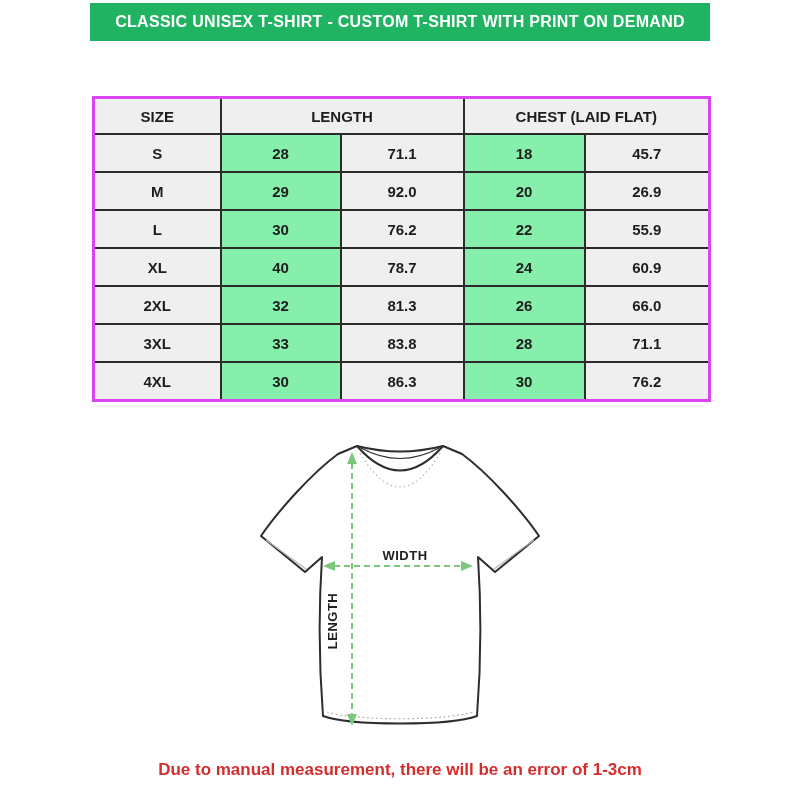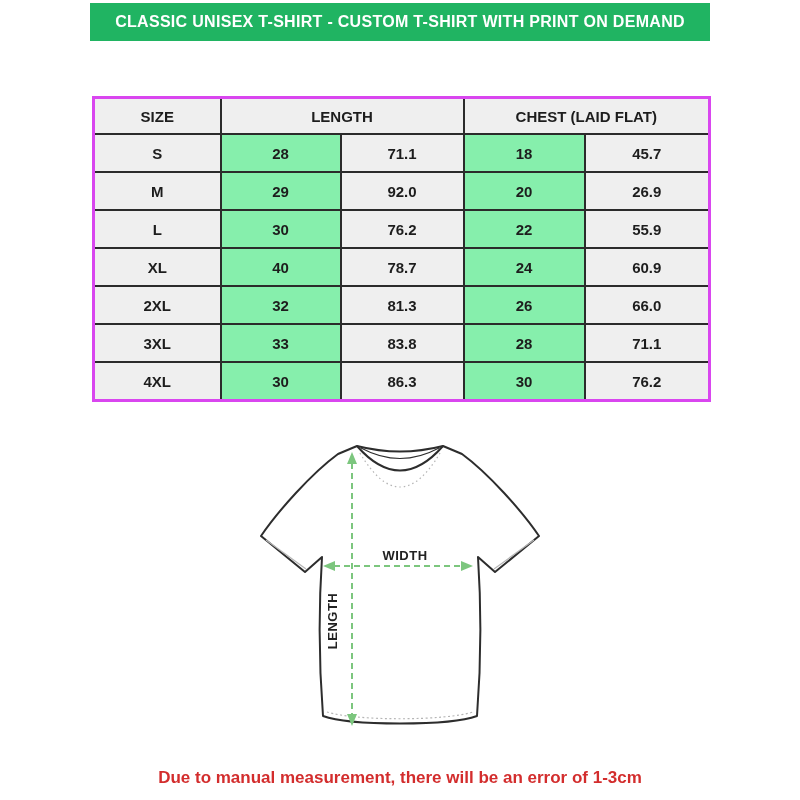--- a/index.html
+++ b/index.html
@@ -30,21 +30,21 @@
   table.size-table .shade{background:#efefef;}
   svg.shirt{position:absolute;left:240px;top:433px;}
   svg.shirt text{
     font-family:"Liberation Sans","DejaVu Sans",sans-serif;
     font-weight:bold;font-size:13px;fill:#222222;letter-spacing:.5px;
   }
   .footer-note{
     position:absolute;left:0;top:760px;width:800px;text-align:center;
   }
   .footer-note p{
-    margin:8px;color:#d32d2d;font-size:17px;font-weight:bold;
+    margin:0;color:#d32d2d;font-size:17px;font-weight:bold;
   }
 </style>
 </head>
 <body>
 
 <div class="banner">
   <h1>CLASSIC UNISEX T-SHIRT - CUSTOM T-SHIRT WITH PRINT ON DEMAND</h1>
 </div>
 
 <table class="size-table">

